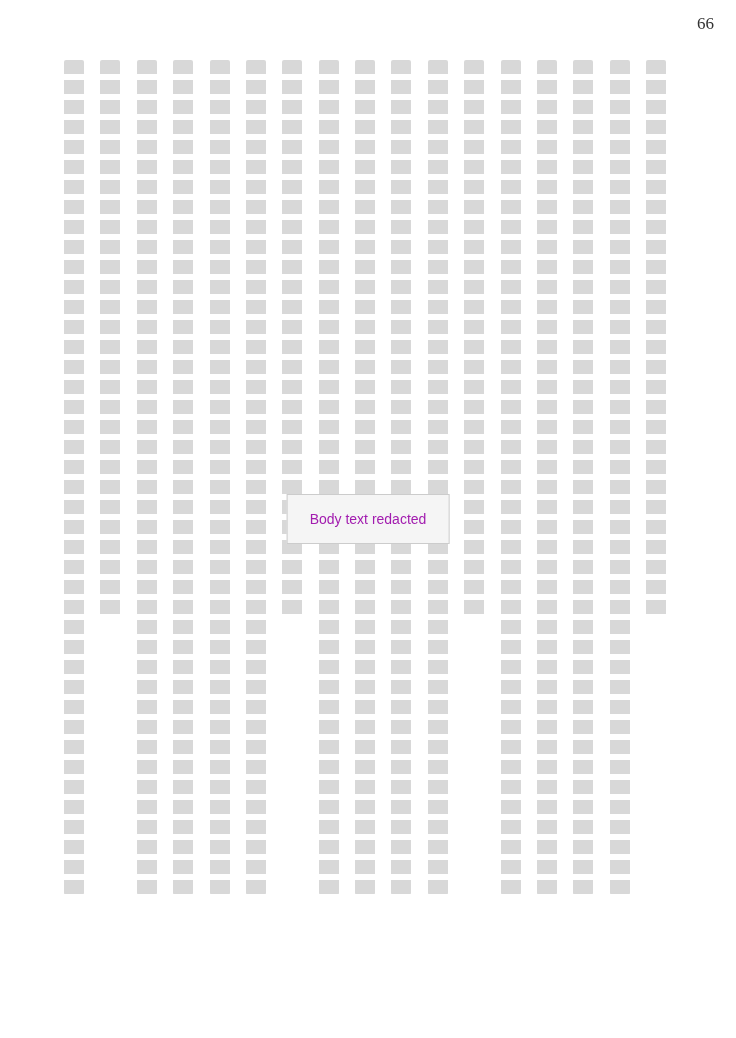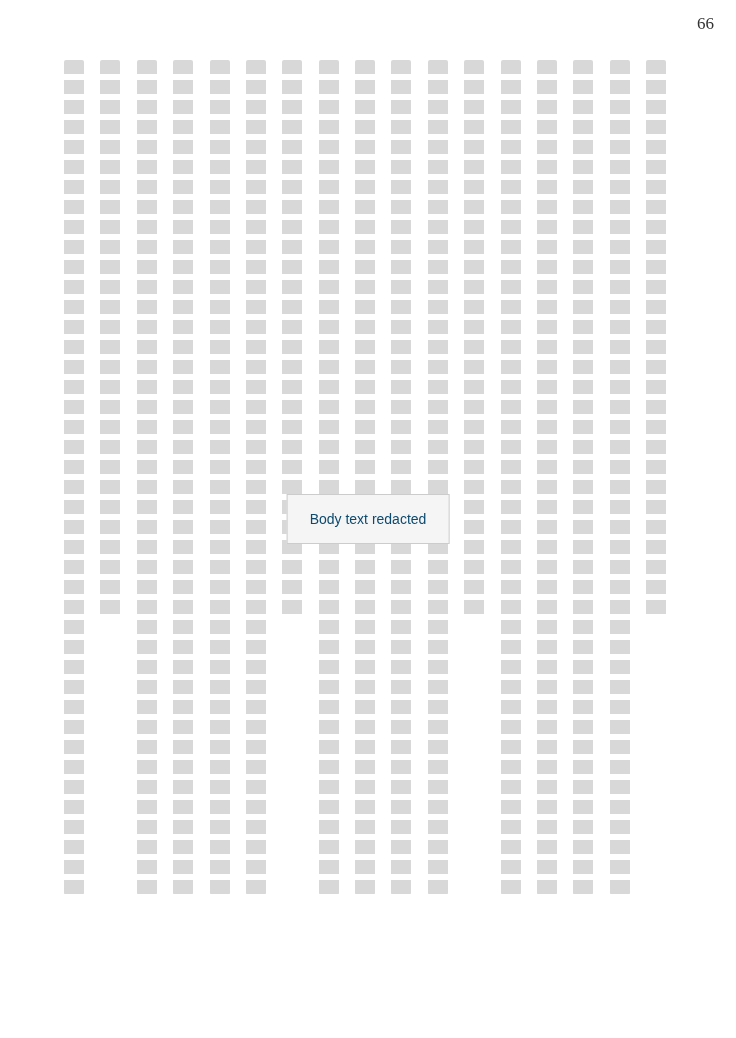--- a/index.html
+++ b/index.html
@@ -7,21 +7,21 @@
   .page-number { position: absolute; top: 14px; right: 22px; font-size: 17px; color: #333; }
   .redacted-column {
     width: 20px; margin-left: 14px; background: repeating-linear-gradient(
       to bottom, #d8d8d8 0 14px, transparent 14px 20px);
     border-radius: 2px; height: 90%;
   }
   .columns { position: absolute; top: 60px; left: 50px; right: 70px; bottom: 50px;
     display: flex; flex-direction: row-reverse; justify-content: space-between; }
   .notice { position: absolute; left: 50%; top: 50%; transform: translate(-50%,-50%);
     background: #f5f5f5; border: 1px solid #ccc; padding: 16px 22px; font-size: 14px;
-    color: #0c4a6e; font-family: "Liberation Sans", sans-serif; writing-mode: horizontal-tb; }
+    color: #a21caf; font-family: "Liberation Sans", sans-serif; writing-mode: horizontal-tb; }
 </style>
 </head>
 <body>
 
 <div class="page">
   <div class="page-number">66</div>
   <div class="columns" id="cols">
       <div class="redacted-column" style="height: 60%;"></div>
       <div class="redacted-column"></div>
       <div class="redacted-column"></div>

